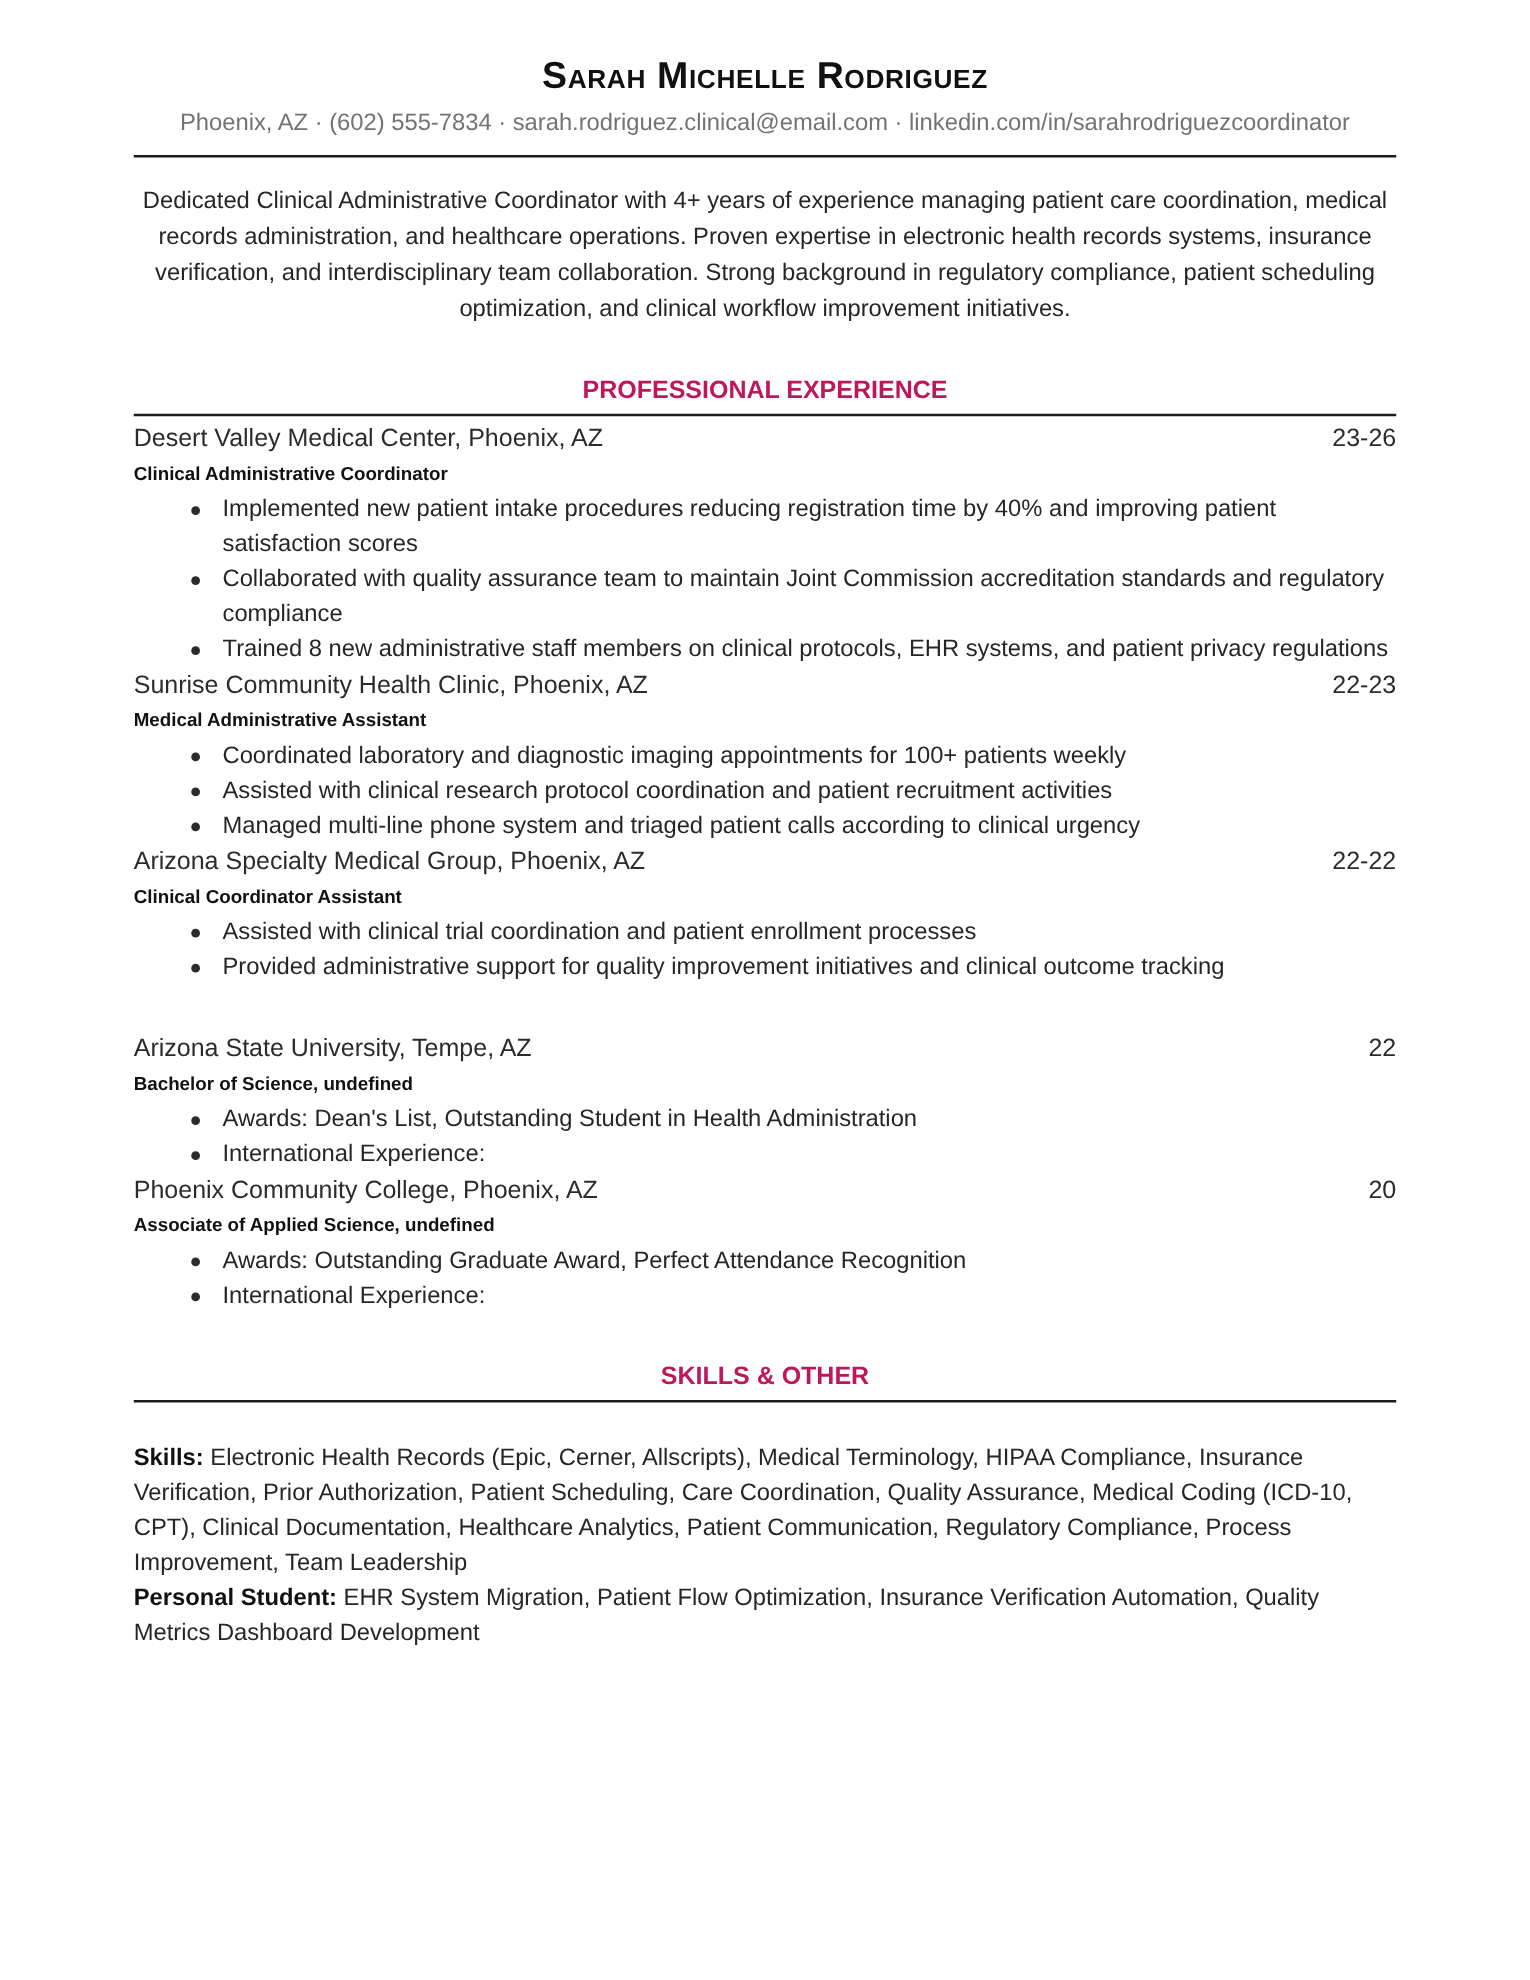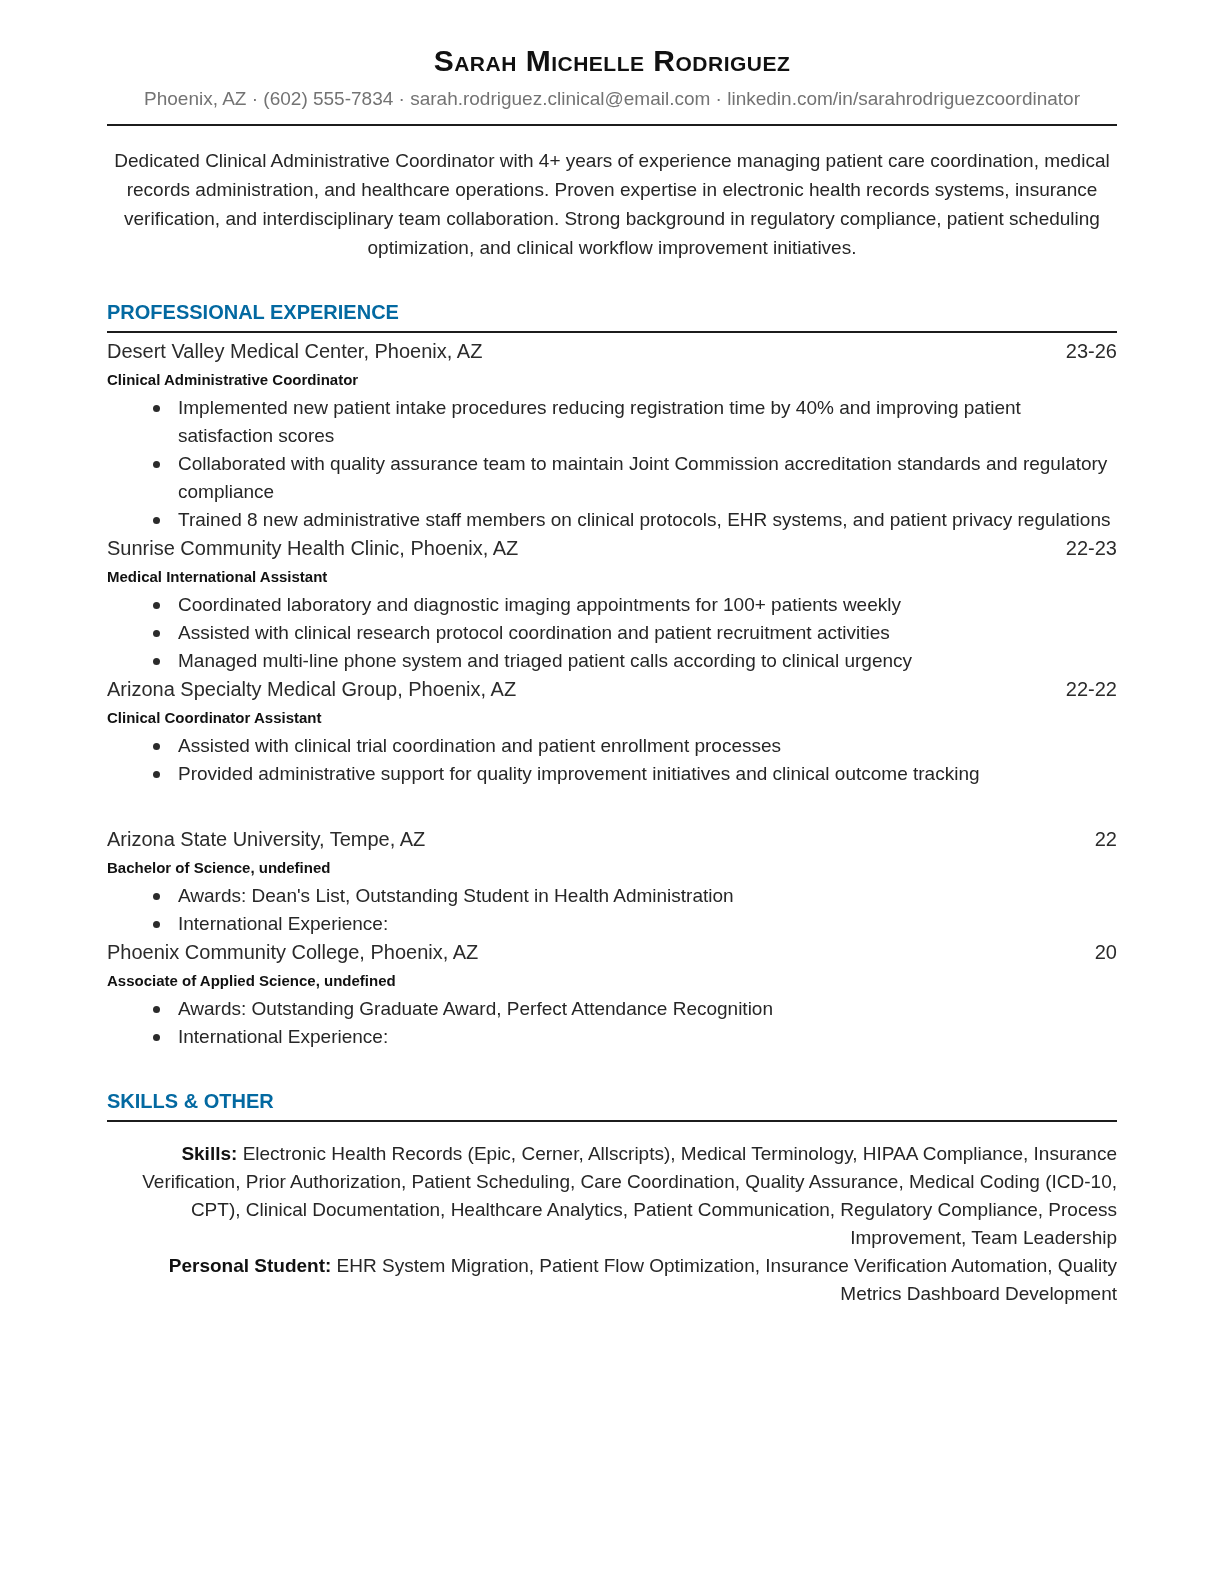--- a/index.html
+++ b/index.html
@@ -49,24 +49,25 @@
     text-align: center;
     font-size: 19px;
     line-height: 29px;
     color: #262626;
   }
 
   
   .section { margin-top: 37px; }
   .section-title {
     margin: 0 0 4px 0;
+    text-align: center;
     font-size: 20px;
     line-height: 26px;
     font-weight: 700;
-    color: #0369a1;
+    color: #be185d;
     border-bottom: 2px solid #1c1c1c;
     padding-bottom: 6px;
   }
 
   
   .entry-head {
     display: flex;
     justify-content: space-between;
     align-items: baseline;
     font-size: 20px;
@@ -91,21 +92,21 @@
     position: absolute;
     left: 46px;
     top: 11px;
     width: 7px;
     height: 7px;
     border-radius: 50%;
     background: #2b2b2b;
   }
 
   
-  .skills-block { margin-top: 18px; text-align: right; }
+  .skills-block { margin-top: 31px; }
   .skills-par {
     margin: 0;
     font-size: 19px;
     line-height: 28px;
     color: #262626;
   }
   .lbl { font-weight: 700; color: #111111; }
 </style>
 </head>
 <body>
@@ -133,21 +134,21 @@
       <div class="bullet">Implemented new patient intake procedures reducing registration time by 40% and improving patient satisfaction scores</div>
       <div class="bullet">Collaborated with quality assurance team to maintain Joint Commission accreditation standards and regulatory compliance</div>
       <div class="bullet">Trained 8 new administrative staff members on clinical protocols, EHR systems, and patient privacy regulations</div>
     </div>
 
     <div class="entry">
       <div class="entry-head">
         <span class="entry-org">Sunrise Community Health Clinic, Phoenix, AZ</span>
         <span class="entry-dates">22-23</span>
       </div>
-      <div class="entry-title">Medical International Assistant</div>
+      <div class="entry-title">Medical Administrative Assistant</div>
       <div class="bullet">Coordinated laboratory and diagnostic imaging appointments for 100+ patients weekly</div>
       <div class="bullet">Assisted with clinical research protocol coordination and patient recruitment activities</div>
       <div class="bullet">Managed multi-line phone system and triaged patient calls according to clinical urgency</div>
     </div>
 
     <div class="entry">
       <div class="entry-head">
         <span class="entry-org">Arizona Specialty Medical Group, Phoenix, AZ</span>
         <span class="entry-dates">22-22</span>
       </div>

